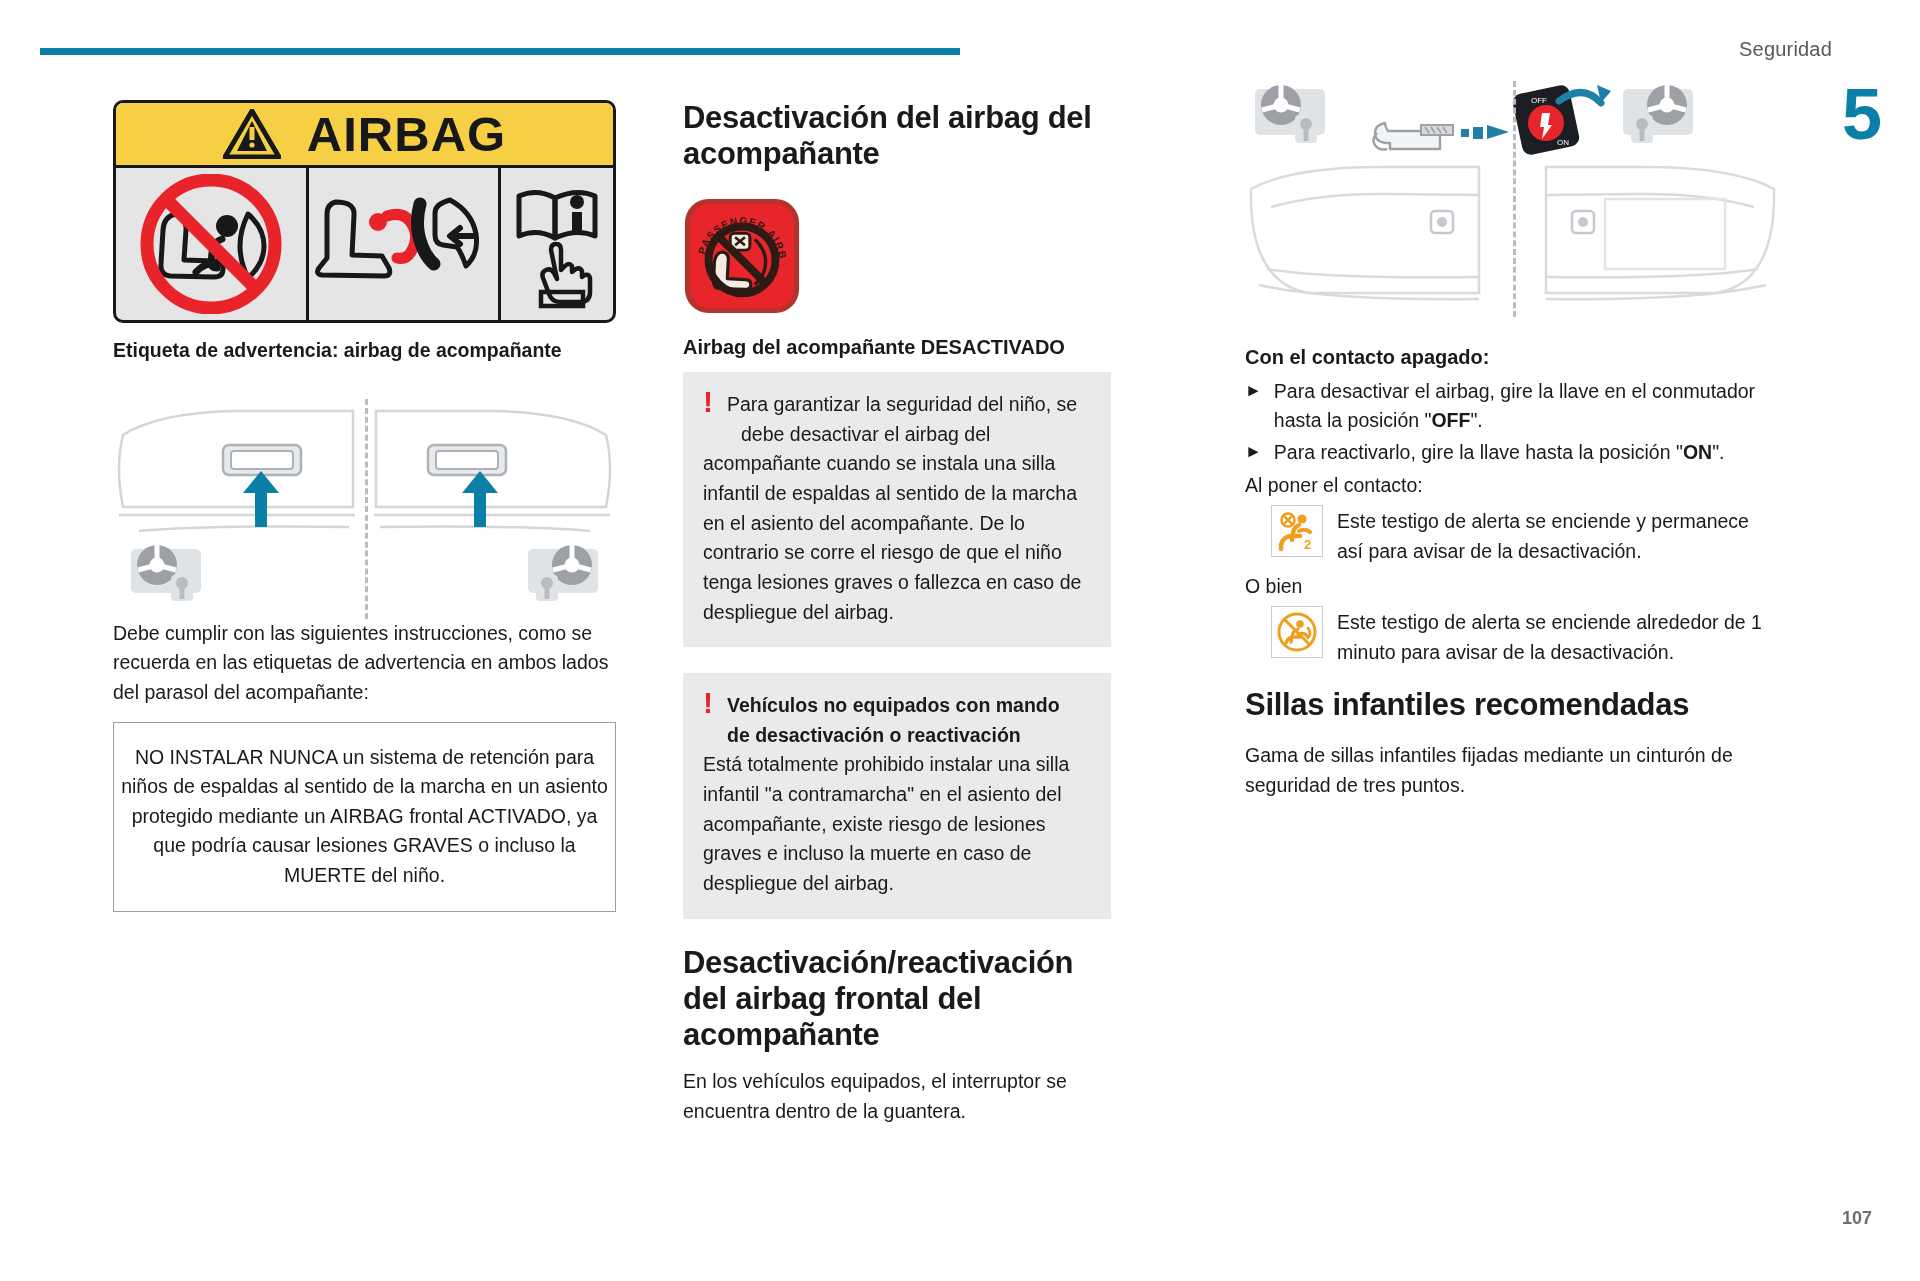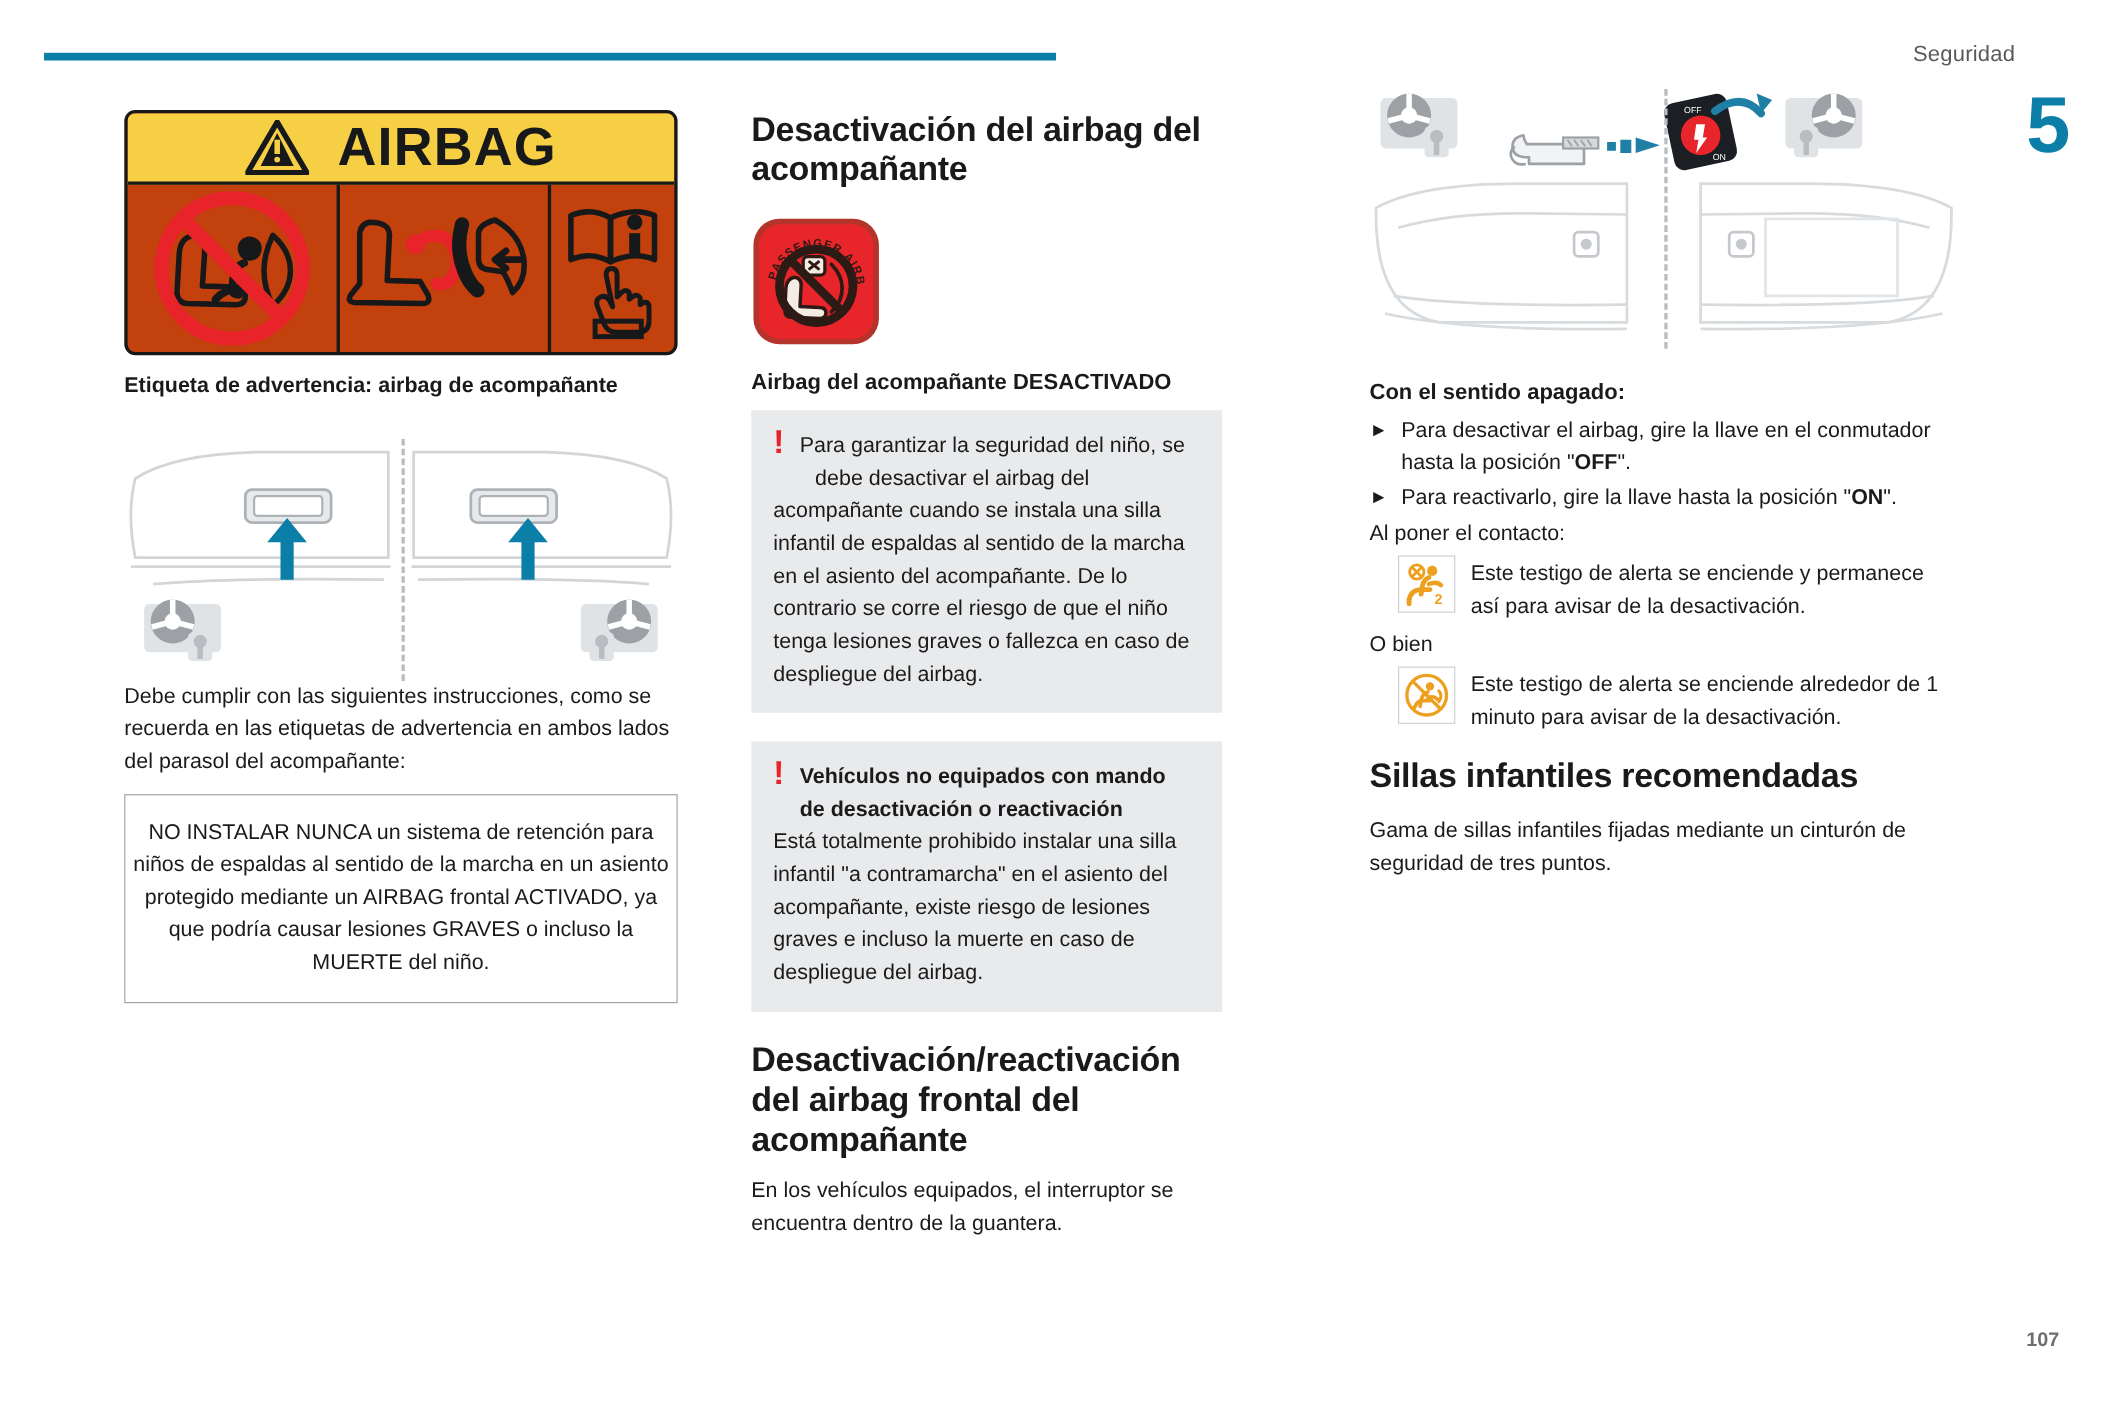--- a/index.html
+++ b/index.html
@@ -85,21 +85,21 @@
     line-height: 1.42;
     margin: 14px 0 0 0;
   }
 
   
   .airbag-label {
     width: 503px;
     border: 3px solid #16181a;
     border-radius: 10px;
     overflow: hidden;
-    background: #c2410c;
+    background: #e5e5e5;
     box-sizing: border-box;
   }
   .airbag-label-top {
     background: #f6cf45;
     display: flex;
     align-items: center;
     justify-content: center;
     gap: 26px;
     height: 62px;
     border-bottom: 3px solid #16181a;
@@ -467,21 +467,21 @@
         <path d="M529 110 q-40 -22 -130 -22 l-98 0 0 126 170 0 q60 -10 58 -104z" fill="none" stroke="#d8dbde" stroke-width="2.5"></path>
         <path d="M509 128 q-50 -14 -118 -13 l-90 1" fill="none" stroke="#d8dbde" stroke-width="2.5"></path>
         <path d="M513 190 q-60 10 -212 8" fill="none" stroke="#d8dbde" stroke-width="2.5"></path>
         <path d="M521 206 q-70 16 -220 14" fill="none" stroke="#d8dbde" stroke-width="2.5"></path>
         <rect x="327" y="132" width="22" height="22" rx="4" fill="none" stroke="#c5c9cd" stroke-width="2.5"></rect>
         <circle cx="338" cy="143" r="5" fill="#c5c9cd"></circle>
         <path d="M360 120 l120 0 0 70 -120 0z" fill="none" stroke="#e2e5e8" stroke-width="2.5"></path>
       </svg>
     </div>
 
-    <h3 class="sub-title" style="margin-bottom:6px">Con el sentido apagado:</h3>
+    <h3 class="sub-title" style="margin-bottom:6px">Con el contacto apagado:</h3>
 
     <div class="arrow-line">
       <span class="arrow-glyph">►</span>
       <span>
         <span>Para desactivar el airbag, gire la llave en el conmutador hasta la posición "</span><b>OFF</b><span>".</span>
       </span>
     </div>
 
     <div class="arrow-line">
       <span class="arrow-glyph">►</span>

